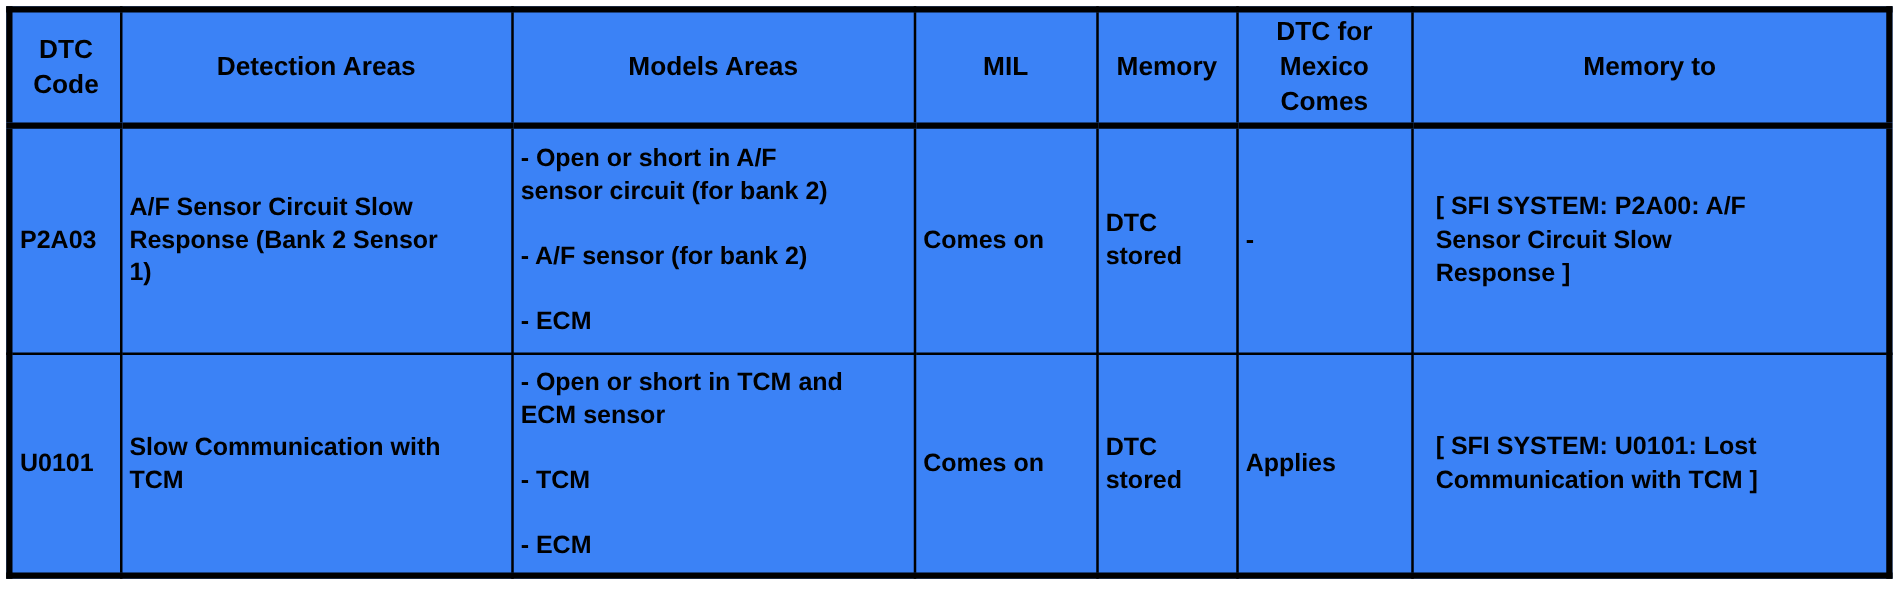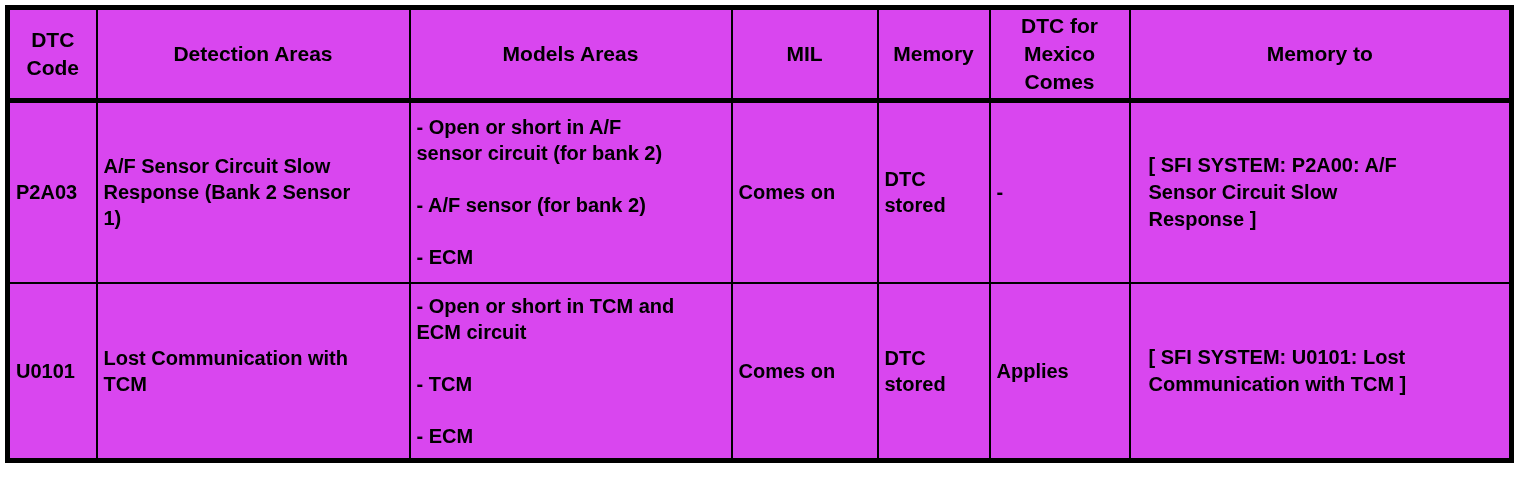--- a/index.html
+++ b/index.html
@@ -16,21 +16,21 @@
   }
   .table-wrap {
     position: absolute;
     left: 5px;
     top: 5px;
   }
   table.dtc-table {
     border-collapse: collapse;
     table-layout: fixed;
     width: 1508px;
-    background: #d946ef;
+    background: #3b82f6;
   }
   table.dtc-table,
   table.dtc-table th,
   table.dtc-table td {
     border: 2px solid #000000;
   }
   table.dtc-table {
     border-width: 5px;
   }
   table.dtc-table thead th {
@@ -106,24 +106,24 @@
         <td>Comes on</td>
         <td>DTC
 stored</td>
         <td>-</td>
         <td class="bold-cell">[ SFI SYSTEM: P2A00: A/F
 Sensor Circuit Slow
 Response ]</td>
       </tr>
       <tr class="row-2">
         <td>U0101</td>
-        <td>Lost Communication with
+        <td>Slow Communication with
 TCM</td>
         <td>- Open or short in TCM and
-ECM circuit
+ECM sensor
 
 - TCM
 
 - ECM</td>
         <td>Comes on</td>
         <td>DTC
 stored</td>
         <td>Applies</td>
         <td class="bold-cell">[ SFI SYSTEM: U0101: Lost
 Communication with TCM ]</td>

